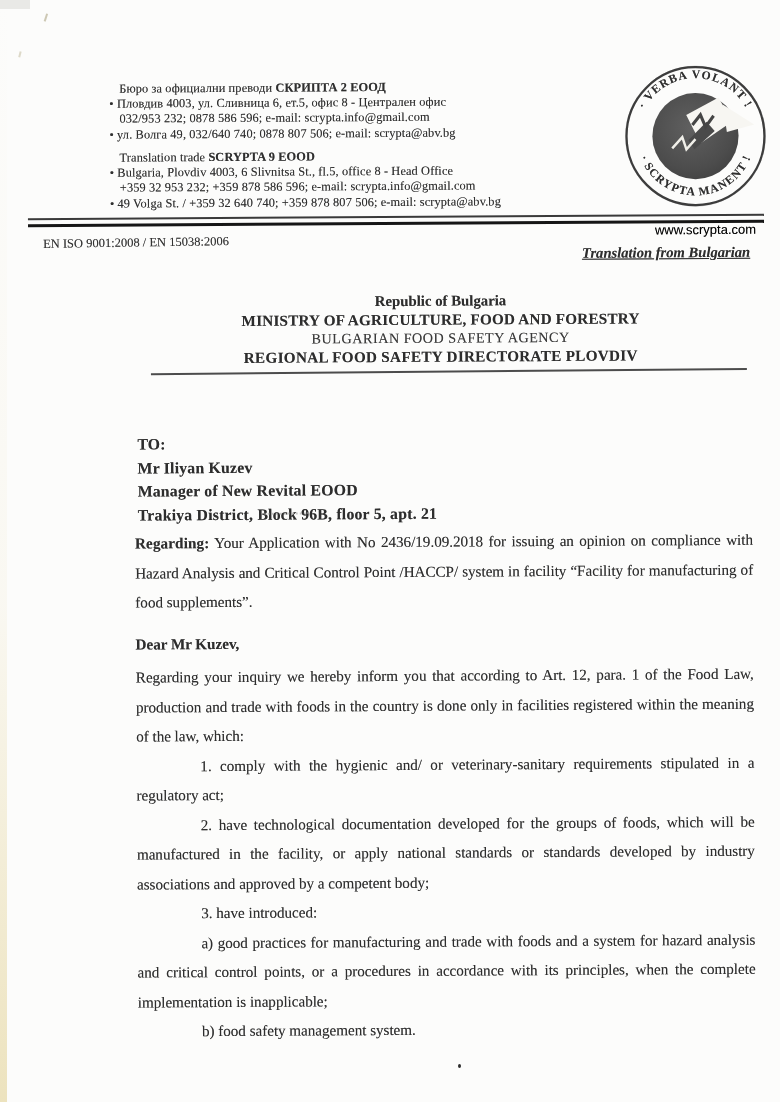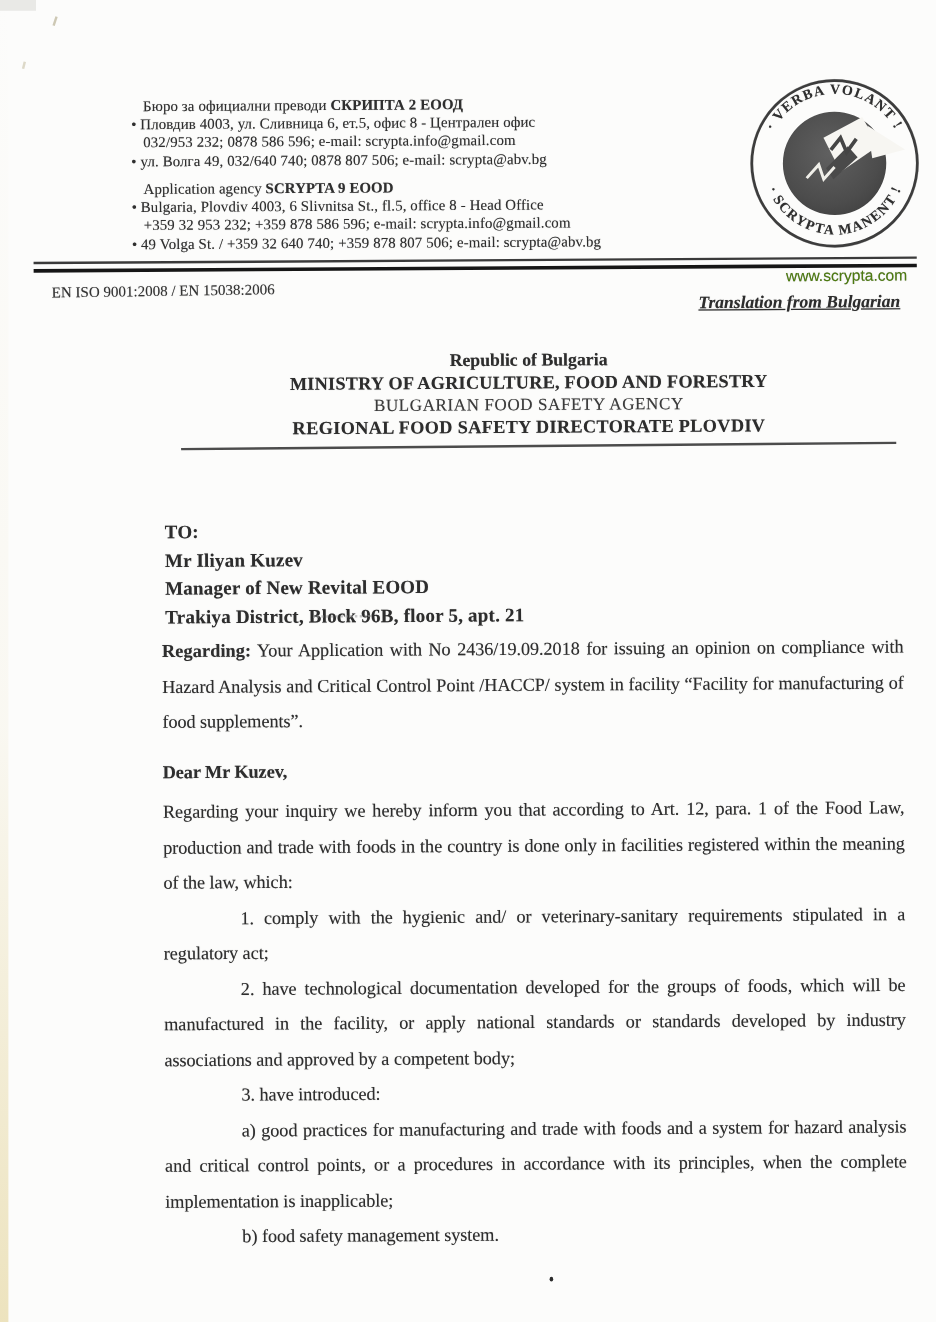--- a/index.html
+++ b/index.html
@@ -23,21 +23,21 @@
   
   .lh-block{position:absolute;left:112px;font-size:12.4px;line-height:15.2px;letter-spacing:.1px;color:#2f2f2f;white-space:nowrap;}
   .lh-bg{top:80px;}
   .lh-en{top:149px;}
   .lh-line.ind{padding-left:10px;}
   .lh-title b{font-weight:bold;}
   .seal{position:absolute;left:624px;top:64px;width:148px;height:148px;}
   .rule-double{position:absolute;left:30px;top:216px;width:736px;}
   .rule-thin{height:2px;background:#3a3a3a;}
   .rule-thick{height:3px;background:#161616;margin-top:4px;}
-  .website{position:absolute;right:22px;top:224px;font-family:"Liberation Sans",sans-serif;font-size:13px;color:#4d7c0f;}
+  .website{position:absolute;right:22px;top:224px;font-family:"Liberation Sans",sans-serif;font-size:13px;color:#000000;}
   .iso{position:absolute;left:45px;top:234px;font-size:12.5px;color:#343434;transform:rotate(-0.5deg);}
   .translation-note{position:absolute;right:28px;top:246px;font-size:14.6px;font-weight:bold;font-style:italic;text-decoration:underline;}
   
   .agency{position:absolute;left:135px;top:292px;width:614px;text-align:center;line-height:18.5px;}
   .ag1{font-weight:bold;font-size:14.8px;}
   .ag2{font-weight:bold;font-size:15.2px;letter-spacing:.2px;}
   .ag3{font-size:14.2px;color:#3b3b3b;letter-spacing:.5px;}
   .ag4{font-weight:bold;font-size:15.2px;letter-spacing:.3px;}
   .heading-rule{position:absolute;left:152px;top:371px;width:596px;height:2px;background:#4c4c4c;transform:rotate(-0.15deg);}
   .ref{position:absolute;left:627px;top:381px;font-size:14.8px;line-height:20.5px;}
@@ -65,21 +65,21 @@
   <div class="content">
 
     <div class="lh-block lh-bg">
       <div class="lh-line lh-title ind"><span>Бюро за официални преводи </span><b>СКРИПТА 2 ЕООД</b></div>
       <div class="lh-line">• Пловдив 4003, ул. Сливница 6, ет.5, офис 8 - Централен офис</div>
       <div class="lh-line ind">032/953 232; 0878 586 596; e-mail: scrypta.info@gmail.com</div>
       <div class="lh-line">• ул. Волга 49, 032/640 740; 0878 807 506; e-mail: scrypta@abv.bg</div>
     </div>
 
     <div class="lh-block lh-en">
-      <div class="lh-line lh-title ind"><span>Application agency </span><b>SCRYPTA 9 EOOD</b></div>
+      <div class="lh-line lh-title ind"><span>Translation trade </span><b>SCRYPTA 9 EOOD</b></div>
       <div class="lh-line">• Bulgaria, Plovdiv 4003, 6 Slivnitsa St., fl.5, office 8 - Head Office</div>
       <div class="lh-line ind">+359 32 953 232; +359 878 586 596; e-mail: scrypta.info@gmail.com</div>
       <div class="lh-line">• 49 Volga St. / +359 32 640 740; +359 878 807 506; e-mail: scrypta@abv.bg</div>
     </div>
 
     <svg class="seal" viewBox="0 0 146 146">
       <defs>
         <radialGradient id="sealGrad" cx="45%" cy="40%" r="70%">
           <stop offset="0%" stop-color="#606060"></stop>
           <stop offset="70%" stop-color="#4c4c4c"></stop>

